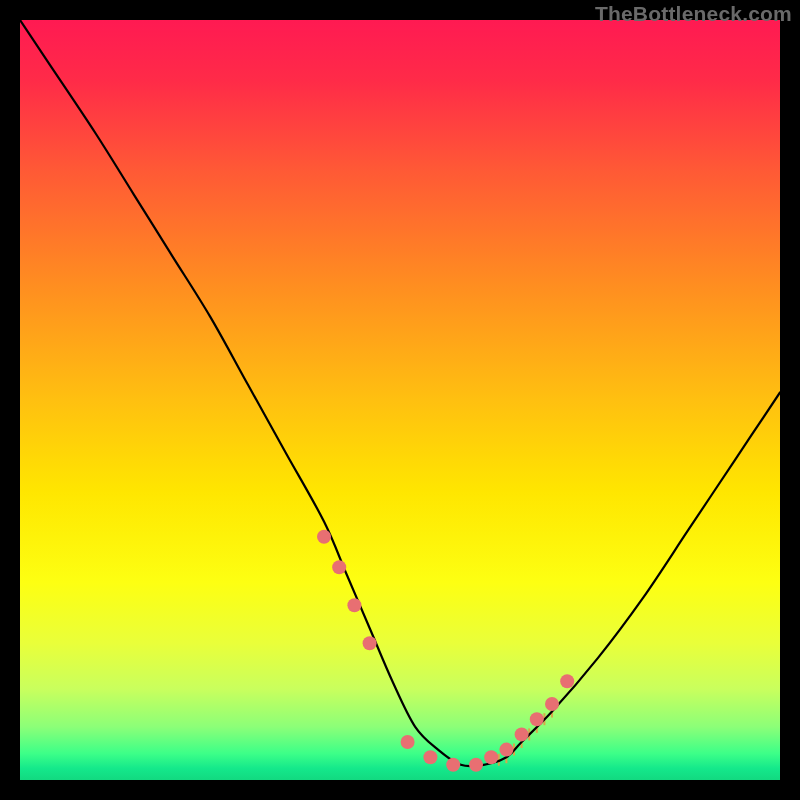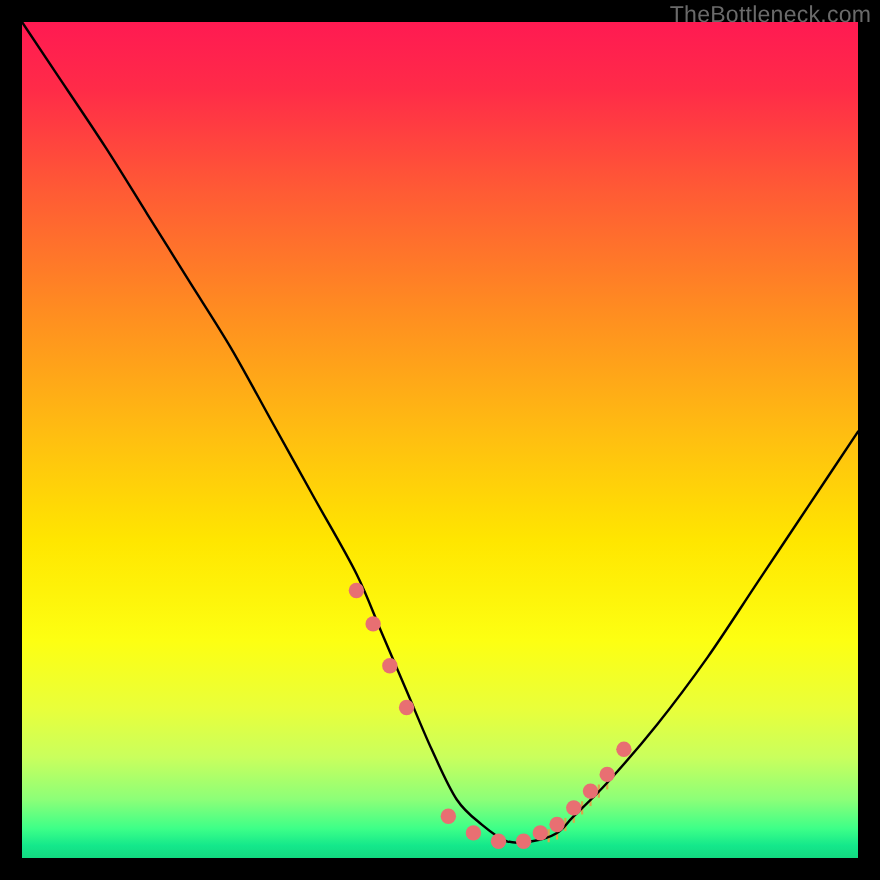--- a/index.html
+++ b/index.html
@@ -37,21 +37,21 @@
     position: absolute;
     left: 0;
     top: 0;
   }
   .watermark {
     position: absolute;
     top: 2px;
     right: 8px;
     font-family: Arial, Helvetica, sans-serif;
     font-size: 21px;
-    font-weight: 400;
+    font-weight: 700;
     color: #6a6a6a;
     letter-spacing: 0.2px;
     user-select: none;
   }
 </style>
 </head>
 <body>
 
 <div class="frame">
   <div class="plot">

